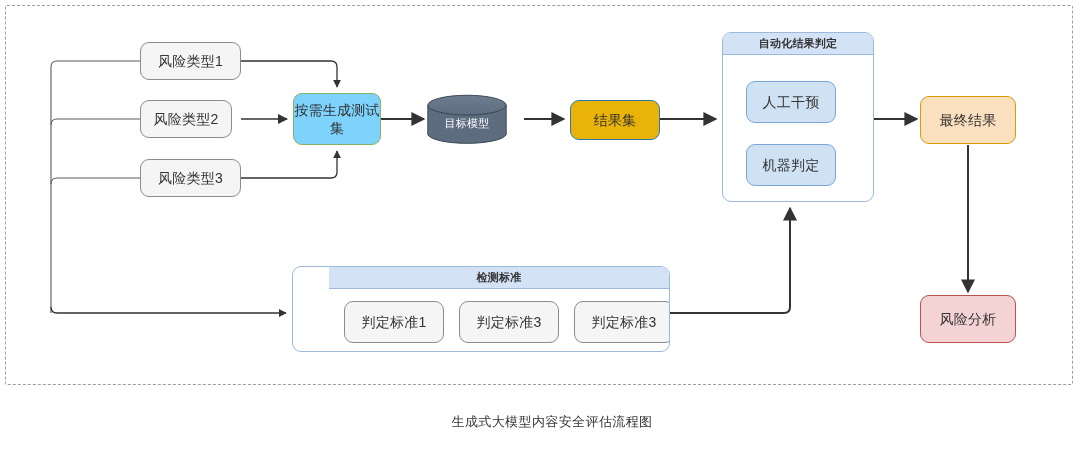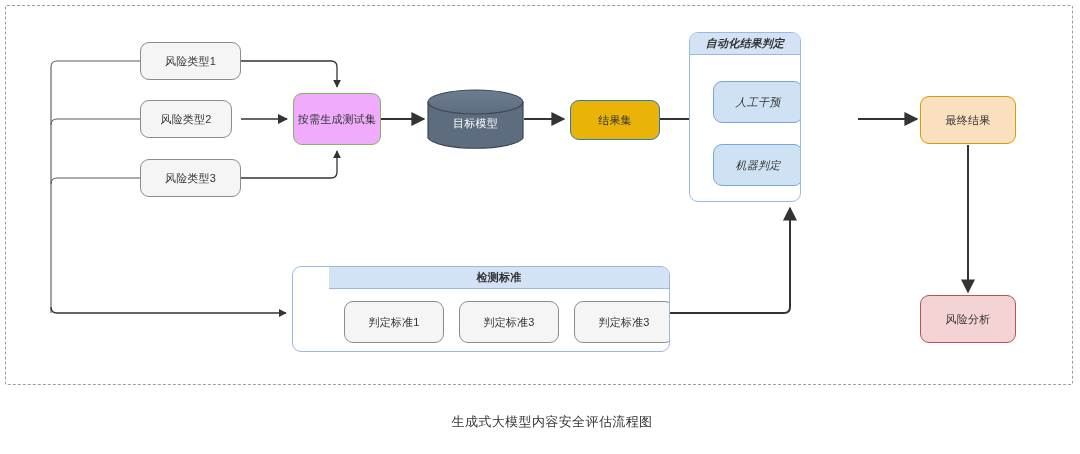--- a/index.html
+++ b/index.html
@@ -27,34 +27,34 @@
     height: 454px;
     pointer-events: none;
   }
   .node {
     position: absolute;
     box-sizing: border-box;
     display: flex;
     align-items: center;
     justify-content: center;
     text-align: center;
-    font-size: 11px;
+    font-size: 14px;
     color: #333333;
     line-height: 1.3;
     letter-spacing: 0.2px;
   }
   
   .node-gray {
     background: #f5f5f5;
     border: 1px solid #8c8c8c;
     border-radius: 9px;
   }
   
   .node-green {
-    background: #f0abfc;
+    background: #7dd3fc;
     border: 1px solid #82b366;
     border-radius: 9px;
   }
   
   .node-blue {
     background: #eab308;
     border: 1px solid #2d7ca8;
     border-radius: 9px;
   }
   
@@ -201,33 +201,33 @@
     <span>风险类型2</span>
   </div>
   <div class="node node-gray" style="left:140px; top:159px; width:101px; height:38px;justify-content:center;">
     <span>风险类型3</span>
   </div>
 
   <div class="node node-green" style="left:293px; top:93px; width:88px; height:52px;">
     <span>按需生成测试集</span>
   </div>
 
-  <div class="node-db" style="left:427px; top:89px; width:97px; height:62px;">
+  <div class="node-db" style="left:427px; top:89px; width:80px; height:62px;">
     <svg class="db-shape" viewBox="0 0 97 62" xmlns="http://www.w3.org/2000/svg">
       <path d="M 1 13 L 1 49 A 48 12 0 0 0 96 49 L 96 13 Z" fill="#5d6c7e" stroke="#3a4654" stroke-width="1.2"></path>
       <ellipse cx="48.5" cy="13" rx="47.5" ry="12" fill="url(#dbTop)" stroke="#3a4654" stroke-width="1.2"></ellipse>
     </svg>
     <div class="db-label">目标模型</div>
   </div>
 
   <div class="node node-blue" style="left:570px; top:100px; width:90px; height:40px;">
     <span>结果集</span>
   </div>
 
-  <div class="container-box" style="left:689px; top:32px; width:112px; height:170px;font-style:italic;">
+  <div class="container-box" style="left:722px; top:32px; width:152px; height:170px;">
     <div class="container-header">自动化结果判定</div>
     <div class="container-body" style="height:148px;">
       <div class="node node-subblue" style="left:23px; top:89px; width:90px; height:42px;">
         <span>机器判定</span>
       </div>
       <div class="node node-subblue" style="left:23px; top:26px; width:90px; height:42px;">
         <span>人工干预</span>
       </div>
     </div>
   </div>

